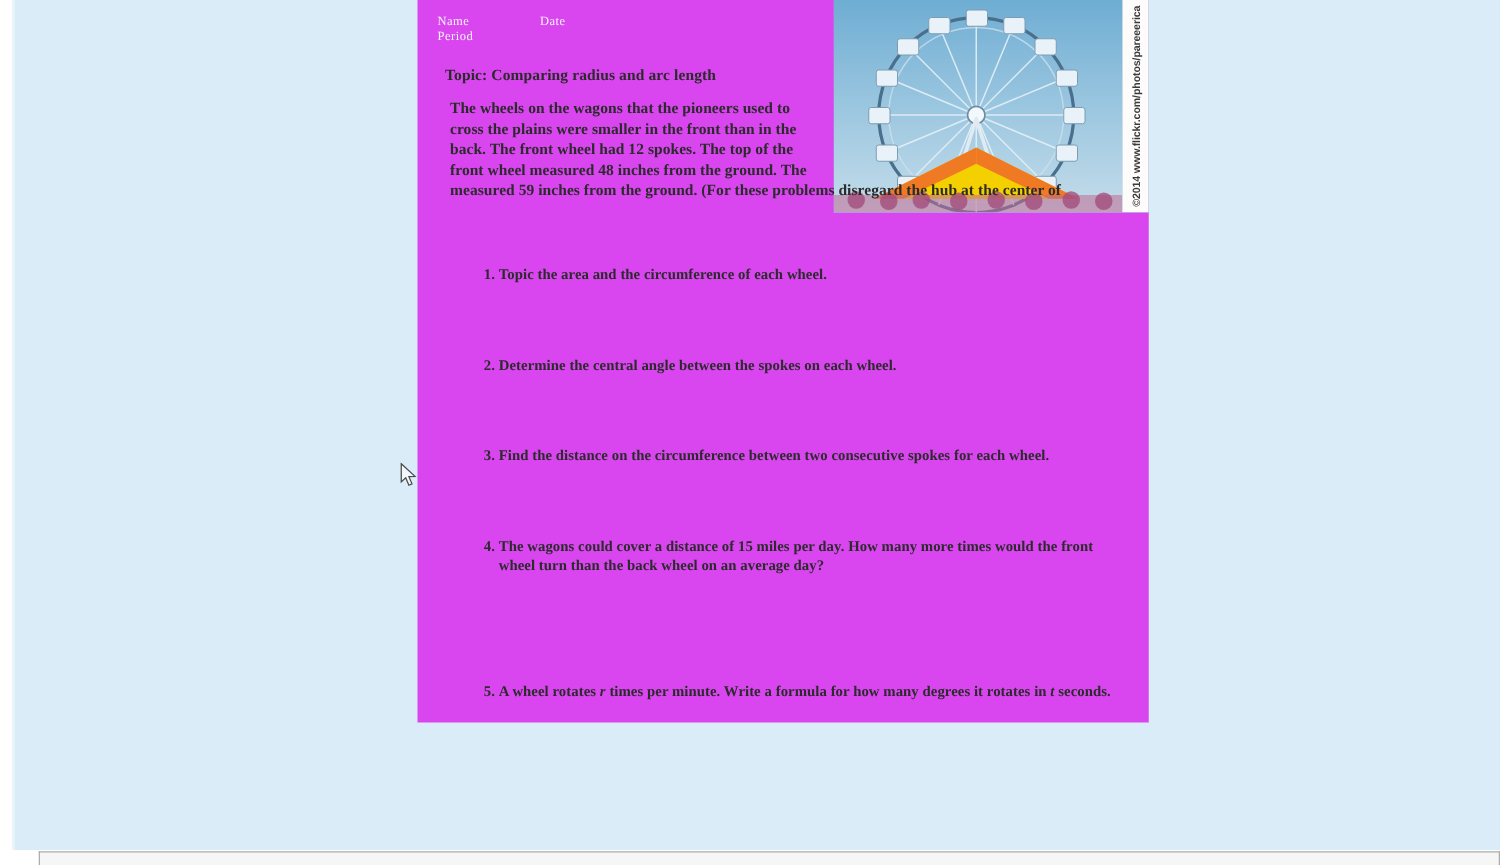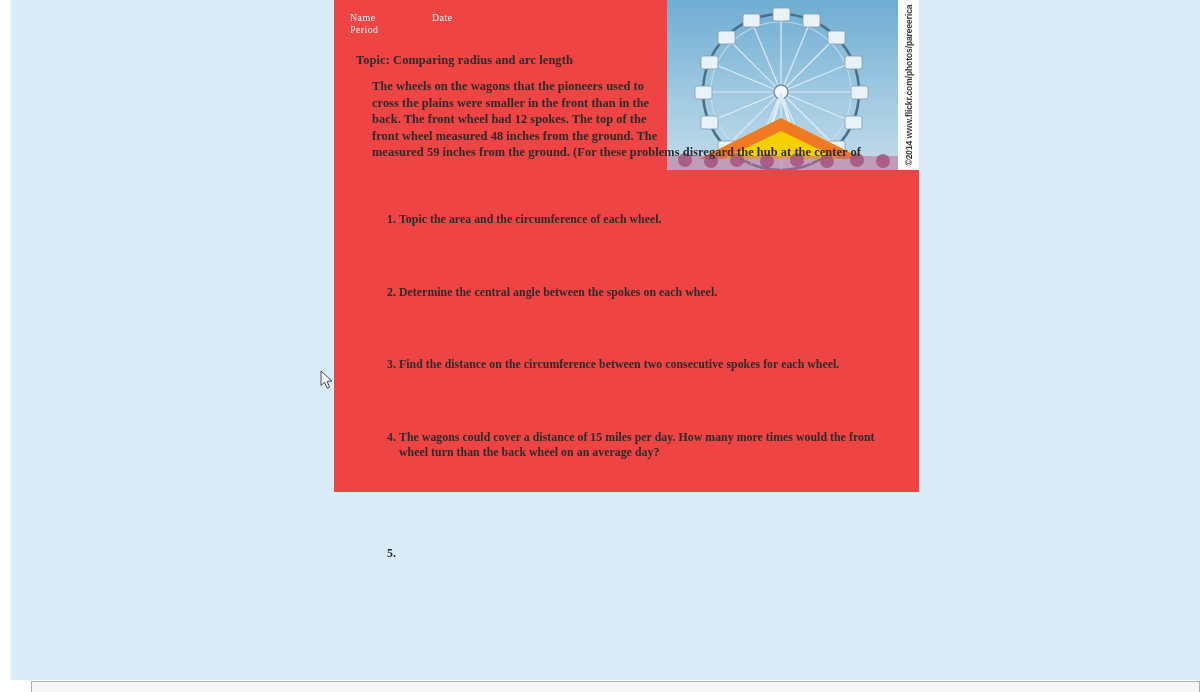--- a/index.html
+++ b/index.html
@@ -40,22 +40,22 @@
     height: 680px;
     background: #e8f3fa;
   }
 
   
   #page {
     position: absolute;
     left: 334px;
     top: 0px;
     width: 585px;
-    height: 492px;
-    background: #ef4444;
+    height: 578px;
+    background: #d946ef;
     box-shadow: 0 0 0 0 rgba(0,0,0,0);
   }
 
   
   .ghost-row {
     position: absolute;
     left: 8px;
     top: 10px;
     width: 320px;
     height: 22px;
@@ -121,21 +121,21 @@
     font-weight: bold;
     -webkit-font-smoothing: antialiased;
   }
   #topic {
     left: 22px;
     top: 53px;
     font-size: 12.4px;
     letter-spacing: .1px;
   }
   #intro {
-    left: 38px;
+    left: 26px;
     top: 78px;
     width: 520px;
     font-size: 12.4px;
     line-height: 16.6px;
     letter-spacing: .05px;
   }
 
   ol#questions {
     position: absolute;
     left: 34px;
@@ -310,20 +310,21 @@
       <li style="margin-bottom:57px;">
         <span class="qnum">3.</span>
         <span class="qtext">Find the distance on the circumference between two consecutive spokes for each wheel.</span>
       </li>
       <li style="margin-bottom:85px;">
         <span class="qnum">4.</span>
         <span class="qtext">The wagons could cover a distance of 15 miles per day. How many more times would the front wheel turn than the back wheel on an average day?</span>
       </li>
       <li>
         <span class="qnum">5.</span>
+        <span class="qtext" id="q5text"><span>A wheel rotates </span><i>r</i><span> times per minute.  Write a formula for how many degrees it rotates in </span><i>t</i><span> seconds.</span></span>
       </li>
     </ol>
 
   </div>
 
   <div id="bottom-gutter"></div>
   <div id="bottom-panel"></div>
 
   <div id="cursor" style="left: 320px; top: 370px;">
     <svg width="14" height="20" viewBox="0 0 14 20">

